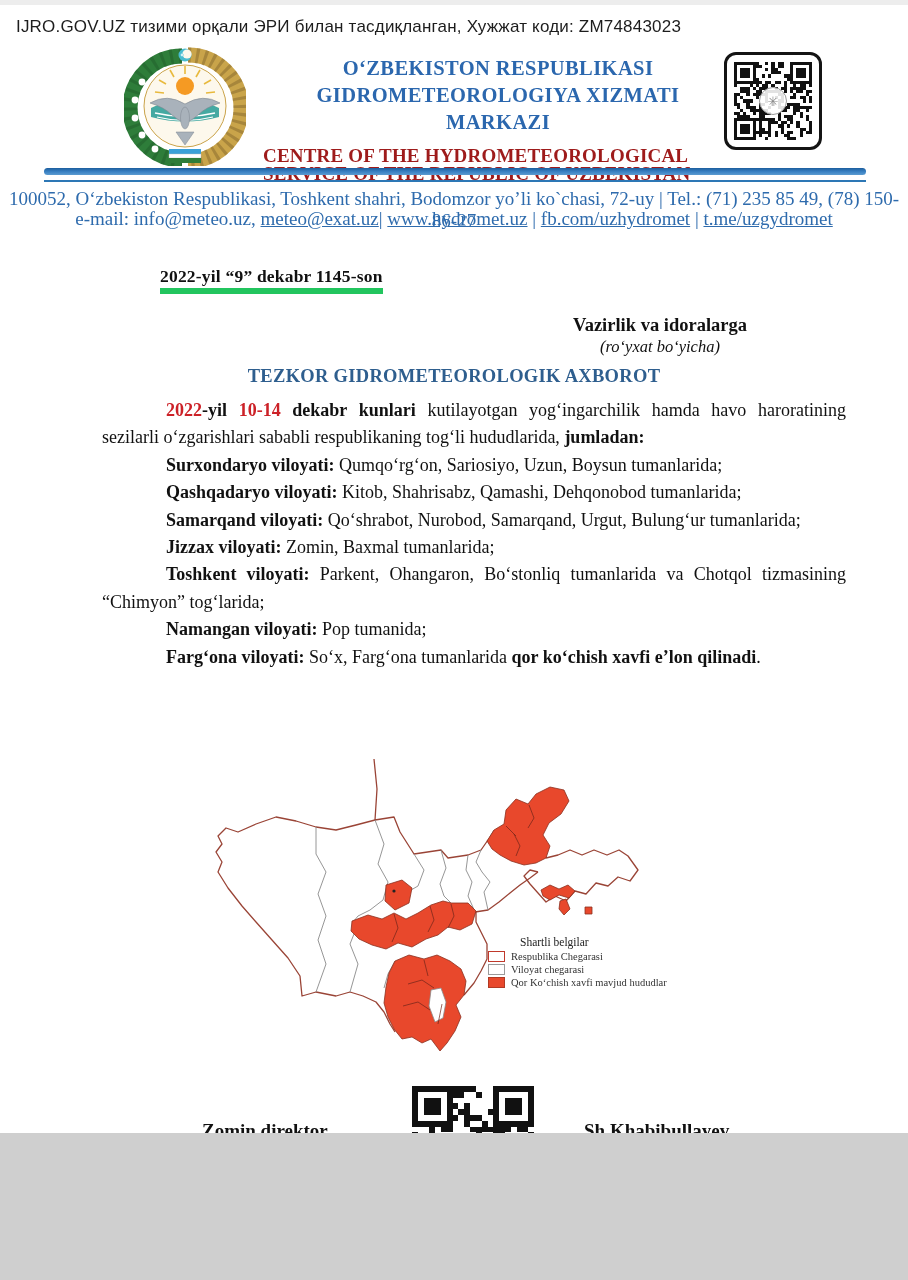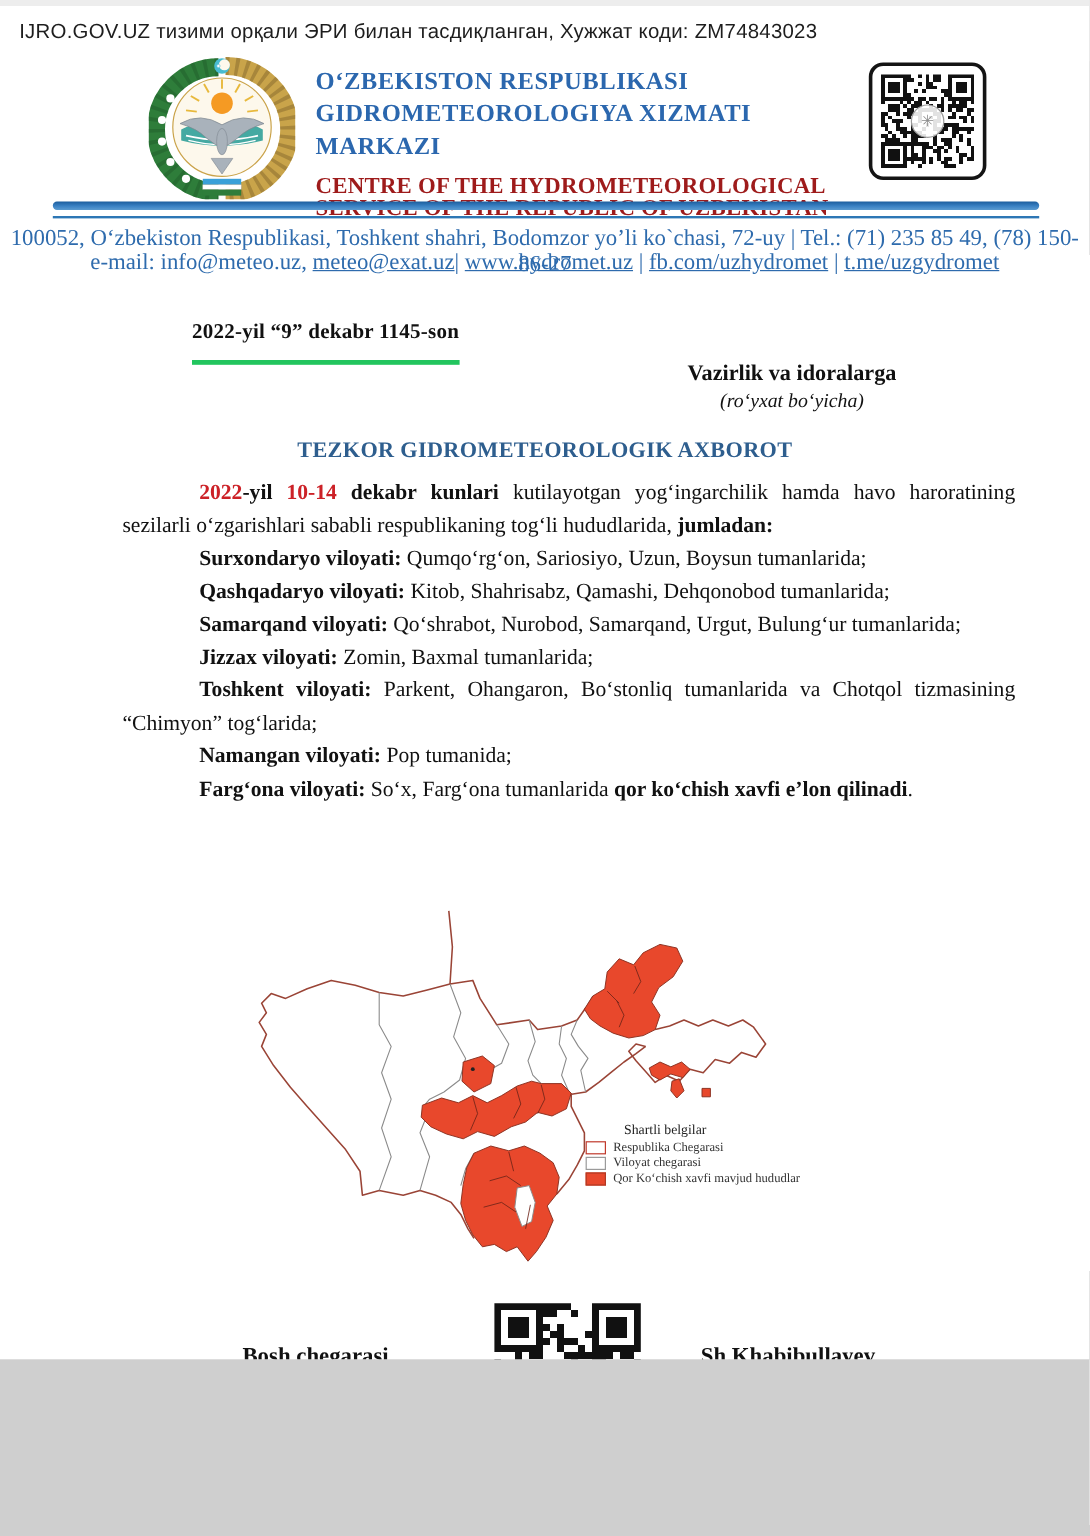--- a/index.html
+++ b/index.html
@@ -5,40 +5,40 @@
   html,body{margin:0;padding:0;background:#cfcfcf;}
   .page{position:relative;width:908px;height:1133px;margin:0 auto;background:#fff;overflow:hidden;
         font-family:"Liberation Serif",serif;color:#111;}
   
   .topbar{position:absolute;left:0;top:0;right:0;height:46px;background:#fff;border-top:5px solid #ededed;}
   .topbar span{position:absolute;left:16px;top:12px;font-family:"Liberation Sans",sans-serif;
                font-size:17px;color:#1d1d1d;letter-spacing:.2px;}
   
   .emblem{position:absolute;left:124px;top:46px;width:122px;height:120px;}
   .orgnames{position:absolute;left:263px;top:55px;width:470px;}
-  .org-uz{font-weight:bold;font-size:20.5px;line-height:27px;color:var(--org-uz,#2b67ae);letter-spacing:.4px;}
+  .org-uz{font-weight:bold;font-size:20.5px;line-height:27px;color:var(--org-uz,#2b67ae);letter-spacing:.4px;text-align:center;}
   .org-en{margin-top:11px;font-weight:bold;font-size:19px;line-height:18px;color:var(--org-en,#9e1b1b);letter-spacing:.2px;}
   .qr-frame{position:absolute;left:724px;top:52px;width:92px;height:92px;border:3.5px solid #141414;
             border-radius:12px;display:flex;align-items:center;justify-content:center;background:#fff;}
   .qr-medallion{position:absolute;width:26px;height:26px;border-radius:50%;background:rgba(255,255,255,.88);
                 border:1px solid #9a9a9a;display:flex;align-items:center;justify-content:center;
                 font-size:13px;color:#8a8a8a;font-family:"DejaVu Sans",sans-serif;}
   
   .div-thick{position:absolute;left:44px;top:168px;width:822px;height:7px;border-radius:4px;
              background:linear-gradient(180deg,#1c5e9e 0%,#3b82c4 55%,#5b9bd0 100%);}
   .div-thin{position:absolute;left:44px;top:180px;width:822px;height:2px;background:#2d77b5;}
   
   .addr,.emails{position:absolute;left:0;right:0;text-align:center;color:#2e6bad;font-size:19px;}
   .addr{top:188px;}
   .emails{top:208px;}
   .emails a{color:#2e6bad;text-decoration:underline;cursor:pointer;}
   
   .dateline{position:absolute;left:160px;top:266px;font-weight:bold;font-size:17.5px;
-            border-bottom:4px solid #22c55e;padding-bottom:13px;letter-spacing:.2px;}
-  .addressee{position:absolute;left:535px;top:302px;width:250px;text-align:center;}
+            border-bottom:6px solid #22c55e;padding-bottom:1px;letter-spacing:.2px;}
+  .addressee{position:absolute;left:535px;top:315px;width:250px;text-align:center;}
   .addressee .a1{font-weight:bold;font-size:18.5px;}
   .addressee .a2{font-style:italic;font-size:16.5px;margin-top:1px;}
   
   .doc-title{position:absolute;left:0;right:0;top:366px;margin:0;text-align:center;
              font-size:18.5px;font-weight:bold;color:var(--title,#2e5e8e);letter-spacing:.3px;}
   
   .body{position:absolute;left:102px;top:397px;width:744px;font-size:18px;line-height:27.4px;
         text-align:justify;}
   .body p{margin:0;text-indent:64px;}
   .b{font-weight:bold;}
@@ -454,21 +454,21 @@
           <span class="lsw outline-gray"></span>
           <span class="llab">Viloyat chegarasi</span>
         </div>
         <div class="lrow">
           <span class="lsw fill-red"></span>
           <span class="llab">Qor Ko‘chish xavfi mavjud hududlar</span>
         </div>
       </div>
   </div>
 
-  <div class="sig-title">Bosh chegarasi</div>
+  <div class="sig-title">Zomin direktor</div>
   <div class="sig-qr">
     <svg id="qr-bottom" width="122" height="122" viewBox="0 0 21 21" shape-rendering="crispEdges">
         <rect x="7" y="0" width="1" height="1" fill="#111"></rect>
         <rect x="8" y="0" width="1" height="1" fill="#111"></rect>
         <rect x="9" y="0" width="1" height="1" fill="#111"></rect>
         <rect x="10" y="0" width="1" height="1" fill="#111"></rect>
         <rect x="7" y="1" width="1" height="1" fill="#111"></rect>
         <rect x="8" y="1" width="1" height="1" fill="#111"></rect>
         <rect x="11" y="1" width="1" height="1" fill="#111"></rect>
         <rect x="7" y="3" width="1" height="1" fill="#111"></rect>

